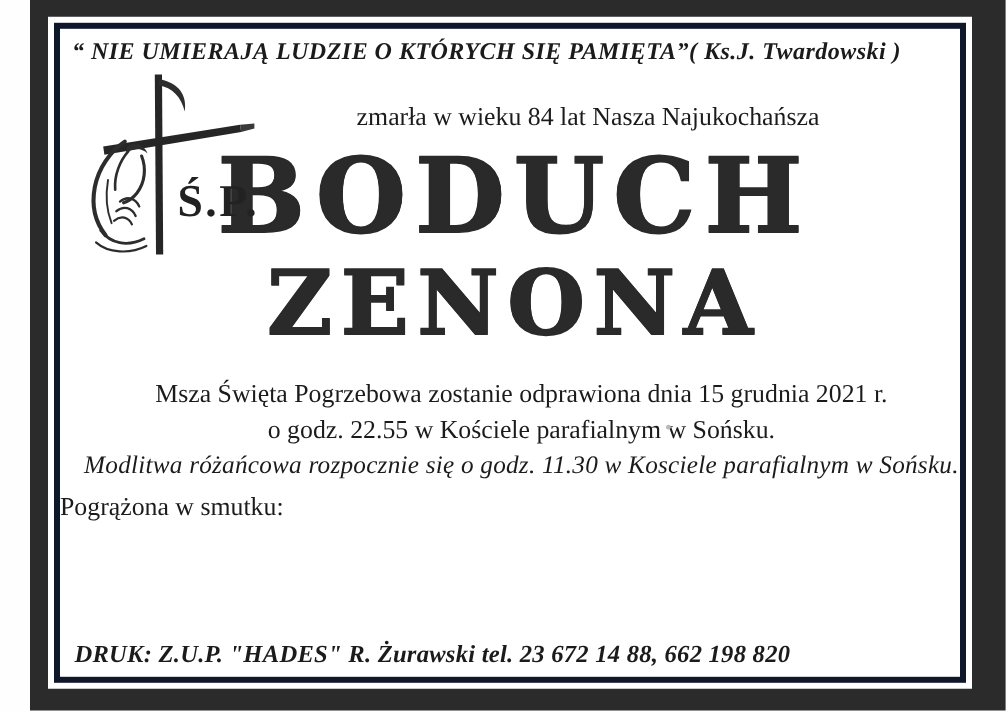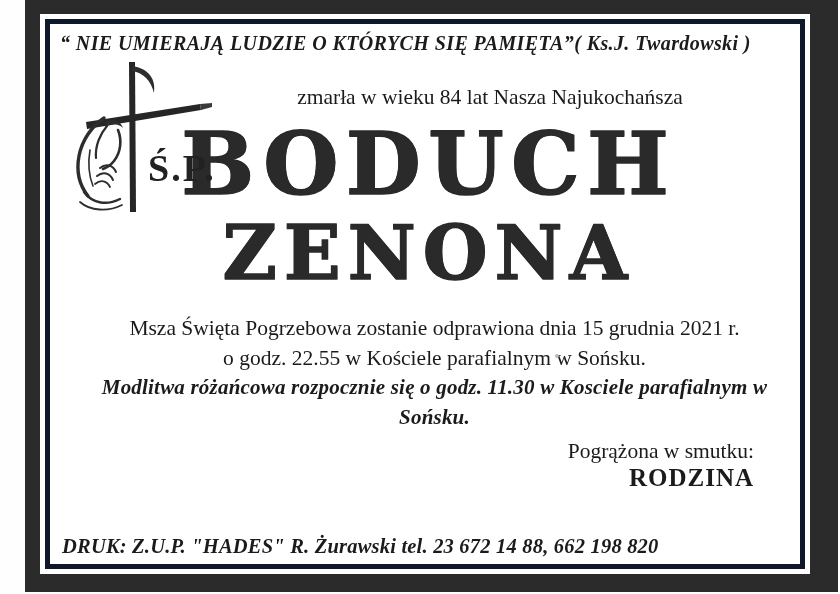--- a/index.html
+++ b/index.html
@@ -55,25 +55,25 @@
     -webkit-text-stroke:1.6px #2a2a2a;
     text-shadow:0.6px 0 0 #2a2a2a,-0.6px 0 0 #2a2a2a;
   }
   .name-first{margin-top:12px;font-size:74px;line-height:70px;letter-spacing:0.10em;padding-left:0.10em;}
   .name-last{margin-top:10px;font-size:86px;line-height:84px;letter-spacing:0.09em;padding-left:0.09em;}
   .details{
     margin-top:26px;text-align:center;
     font-size:21.5px;line-height:29.5px;padding-left:19px;
   }
   .details .emph{
-    font-weight:bold;font-style:italic;
+    font-weight:normal;font-style:italic;
     font-size:21px;letter-spacing:0.2px;
   }
   .mourning{
-    margin:6px 46px 0 0;text-align:right;
+    margin:6px 46px 0 0;text-align:left;
     font-size:21.5px;line-height:26px;
   }
   .family-name{
     font-weight:bold;font-size:25px;line-height:28px;letter-spacing:1px;
   }
   .print-line{
     margin:auto 0 6px 12px;
     font-size:20.5px;font-weight:bold;font-style:italic;
     letter-spacing:0.2px;white-space:nowrap;
   }
@@ -123,21 +123,20 @@
       <div class="name name-first">ZENONA</div>
 
       <div class="details">
         <div>Msza Święta Pogrzebowa  zostanie odprawiona dnia 15 grudnia 2021 r.</div>
         <div>o godz. 22.55 w Kościele  parafialnym w Sońsku.</div>
         <div class="emph">Modlitwa różańcowa rozpocznie się o godz. 11.30 w Kosciele parafialnym w Sońsku.</div>
       </div>
 
       <div class="mourning">
         <div>Pogrążona w smutku:</div>
-        <div class="family-name">RODZINA</div>
       </div>
 
       <div class="print-line">DRUK: Z.U.P. "HADES"  R. Żurawski tel. 23 672 14 88, 662 198 820</div>
 
     </div>
   </div>
   <div class="speck"></div>
 </div>
 
 </body></html>

